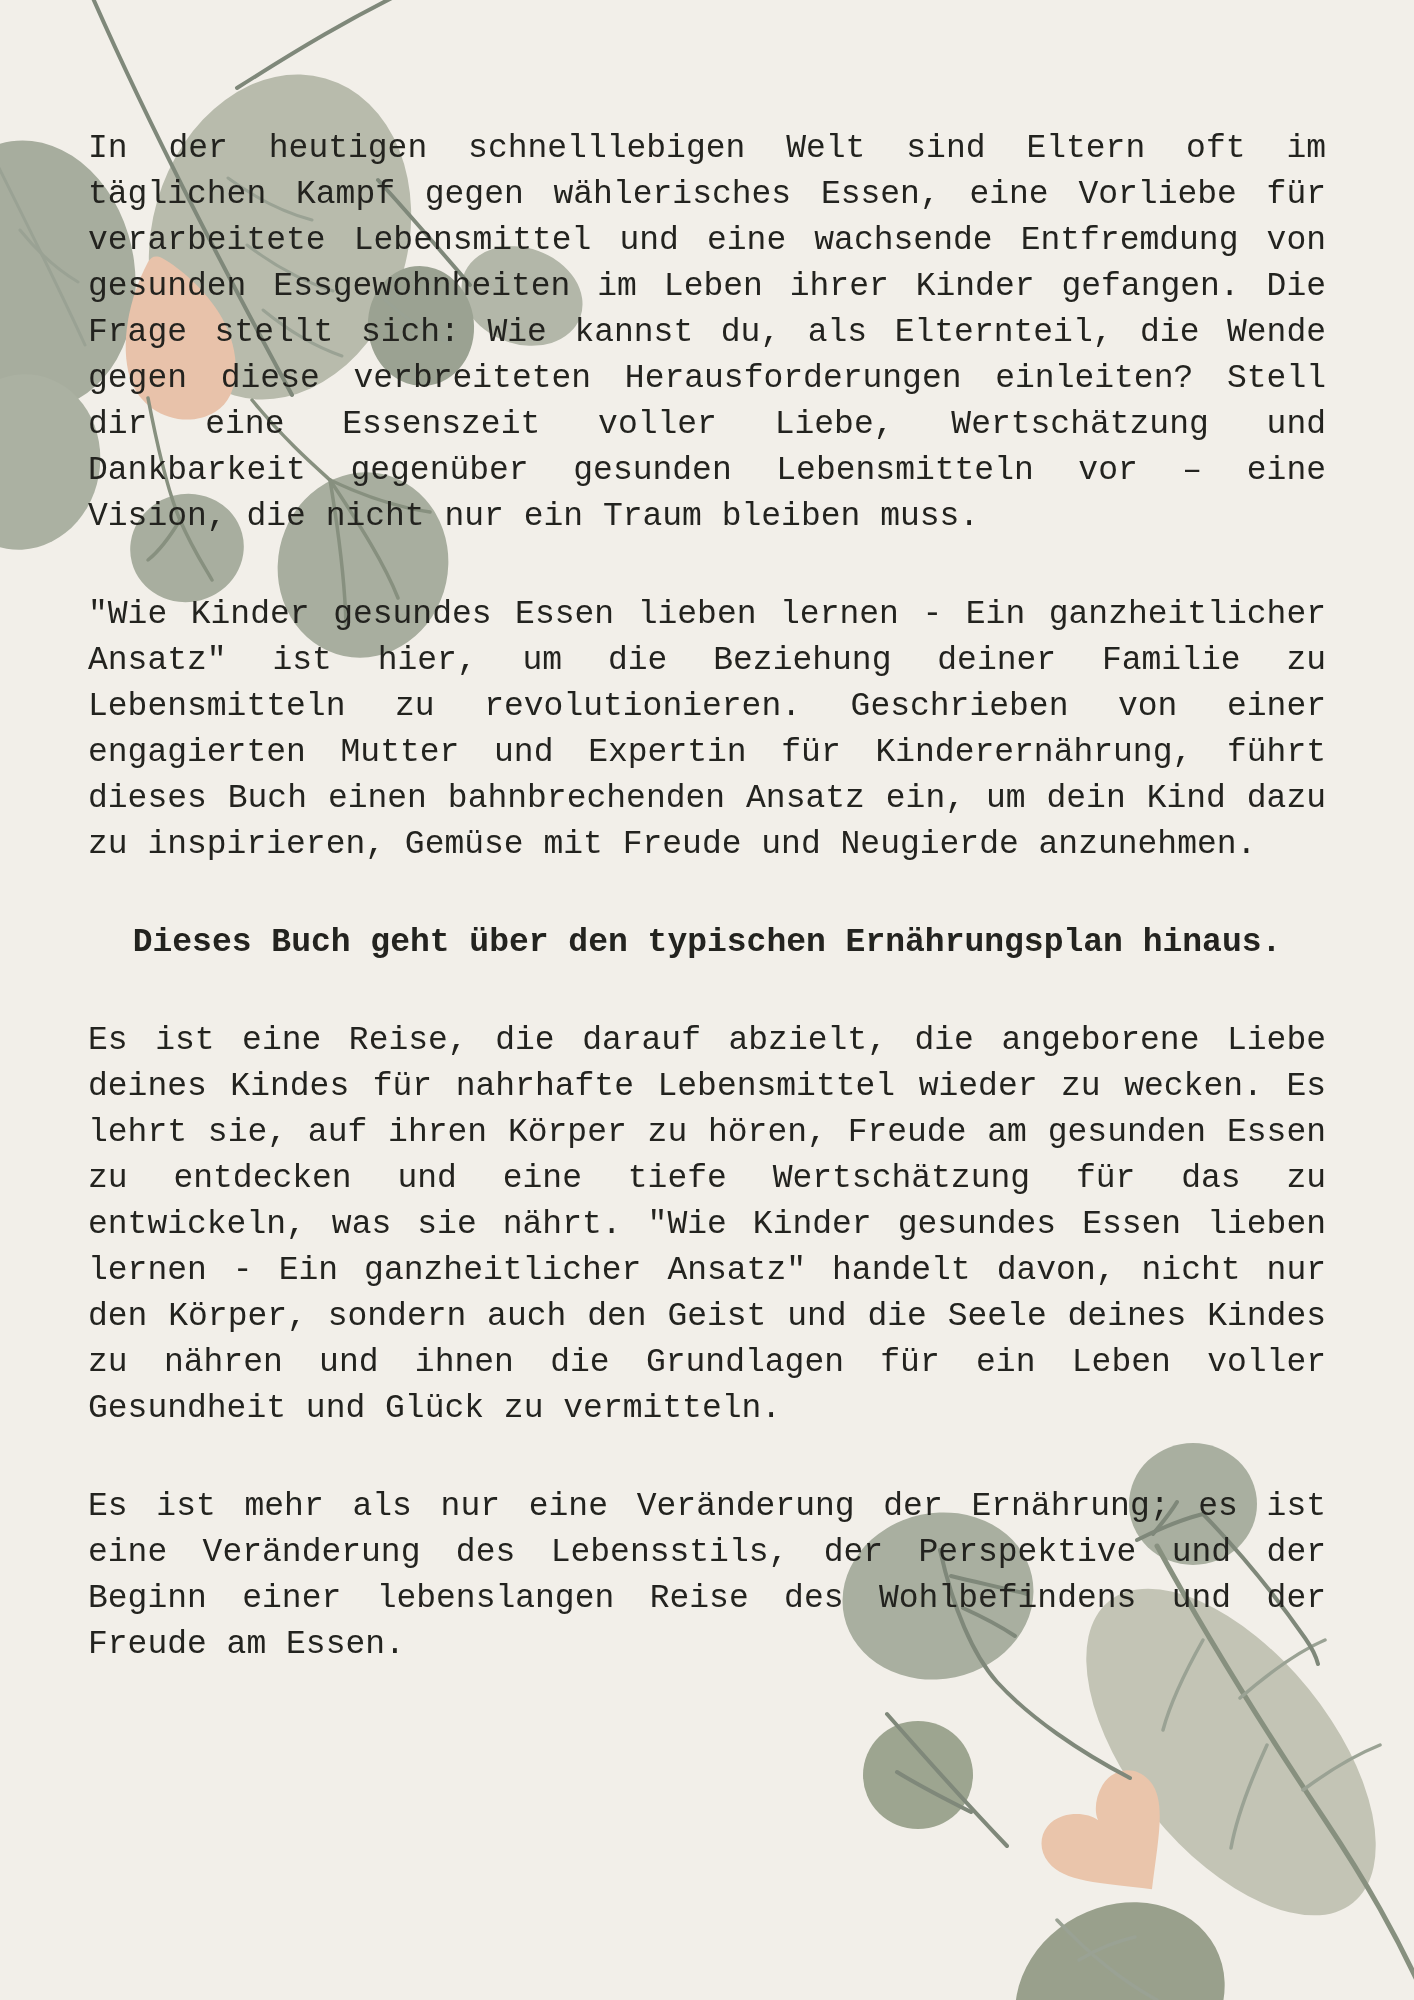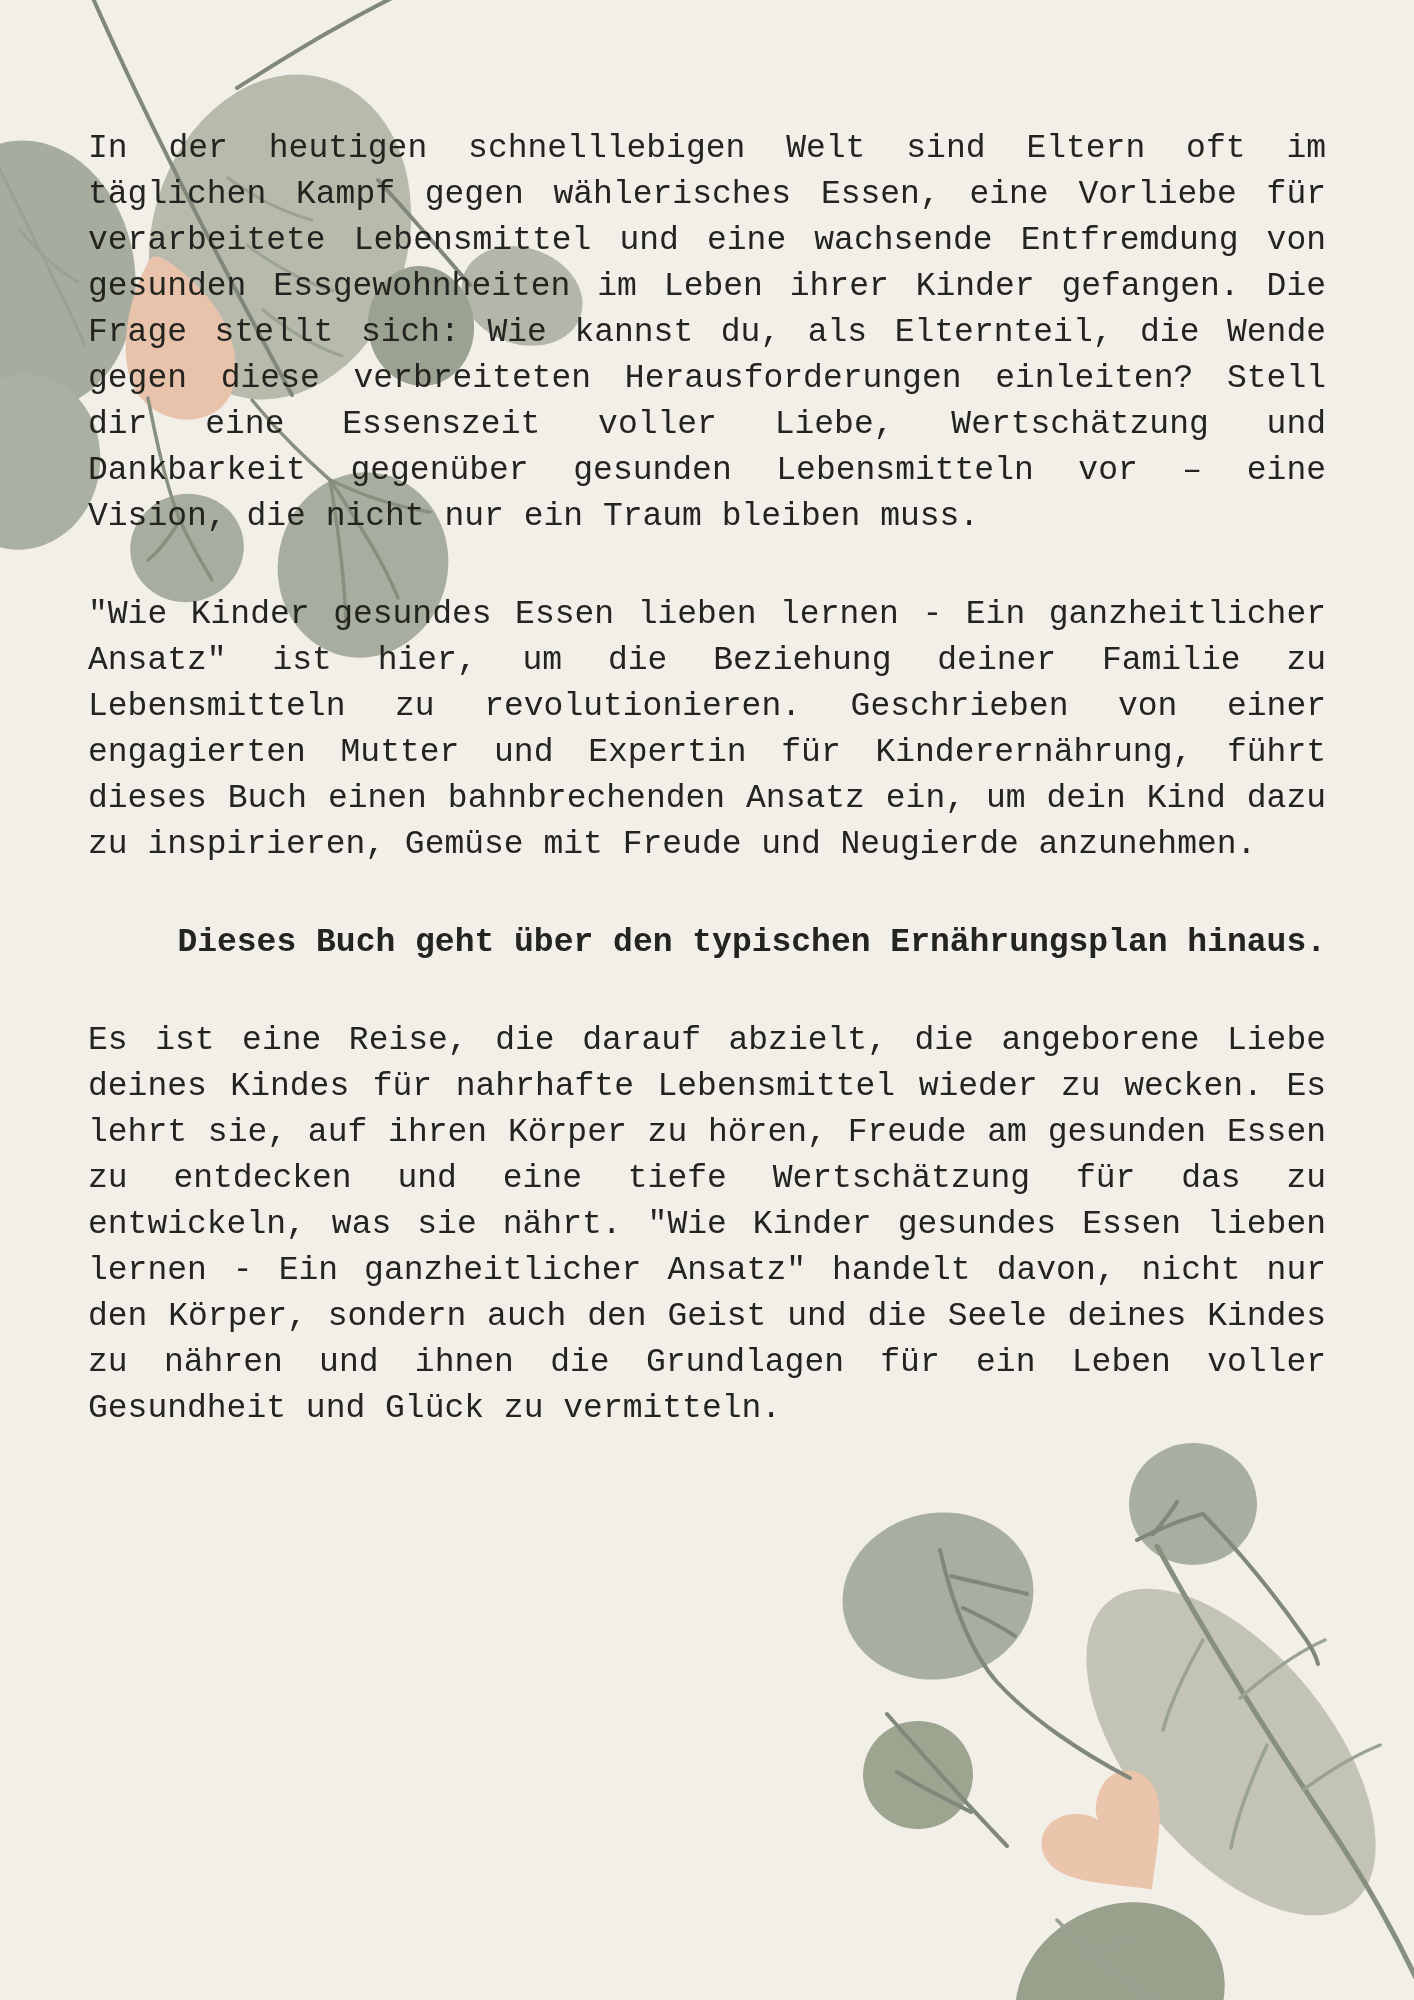--- a/index.html
+++ b/index.html
@@ -28,21 +28,21 @@
     width: 1238px;
     color: #23231f;
     font-size: 33px;
     line-height: 46px;
     text-align: justify;
     hyphens: none;
   }
   #content p { margin: 0 0 52px 0; }
   #content p.para-bold {
     font-weight: bold;
-    text-align: right;
+    text-align: center;
   }
 </style>
 </head>
 <body>
 
 <div id="page">
 
   <svg id="decor-top-left" class="decor" width="700" height="700" viewBox="0 0 700 700" xmlns="http://www.w3.org/2000/svg">
 
     <ellipse cx="30" cy="275" rx="105" ry="135" fill="#a7ad9e" transform="rotate(-8 30 275)"></ellipse>
@@ -107,15 +107,16 @@
       <path d="M 852,1714 C 888,1755 930,1802 972,1846"></path>
       <path d="M 862,1772 C 888,1788 912,1800 936,1812"></path>
     </g>
   </svg>
 
   <div id="content">
     <p>In der heutigen schnelllebigen Welt sind Eltern oft im täglichen Kampf gegen wählerisches Essen, eine Vorliebe für verarbeitete Lebensmittel und eine wachsende Entfremdung von gesunden Essgewohnheiten im Leben ihrer Kinder gefangen. Die Frage stellt sich: Wie kannst du, als Elternteil, die Wende gegen diese verbreiteten Herausforderungen einleiten? Stell dir eine Essenszeit voller Liebe, Wertschätzung und Dankbarkeit gegenüber gesunden Lebensmitteln vor – eine Vision, die nicht nur ein Traum bleiben muss.</p>
     <p>"Wie Kinder gesundes Essen lieben lernen - Ein ganzheitlicher Ansatz" ist hier, um die Beziehung deiner Familie zu Lebensmitteln zu revolutionieren. Geschrieben von einer engagierten Mutter und Expertin für Kinderernährung, führt dieses Buch einen bahnbrechenden Ansatz ein, um dein Kind dazu zu inspirieren, Gemüse mit Freude und Neugierde anzunehmen.</p>
     <p class="para-bold">Dieses Buch geht über den typischen Ernährungsplan hinaus.</p>
     <p>Es ist eine Reise, die darauf abzielt, die angeborene Liebe deines Kindes für nahrhafte Lebensmittel wieder zu wecken. Es lehrt sie, auf ihren Körper zu hören, Freude am gesunden Essen zu entdecken und eine tiefe Wertschätzung für das zu entwickeln, was sie nährt. "Wie Kinder gesundes Essen lieben lernen - Ein ganzheitlicher Ansatz" handelt davon, nicht nur den Körper, sondern auch den Geist und die Seele deines Kindes zu nähren und ihnen die Grundlagen für ein Leben voller Gesundheit und Glück zu vermitteln.</p>
+    <p>Es ist mehr als nur eine Veränderung der Ernährung; es ist eine Veränderung des Lebensstils, der Perspektive und der Beginn einer lebenslangen Reise des Wohlbefindens und der Freude am Essen.</p>
   </div>
 
 </div>
 
 </body></html>

